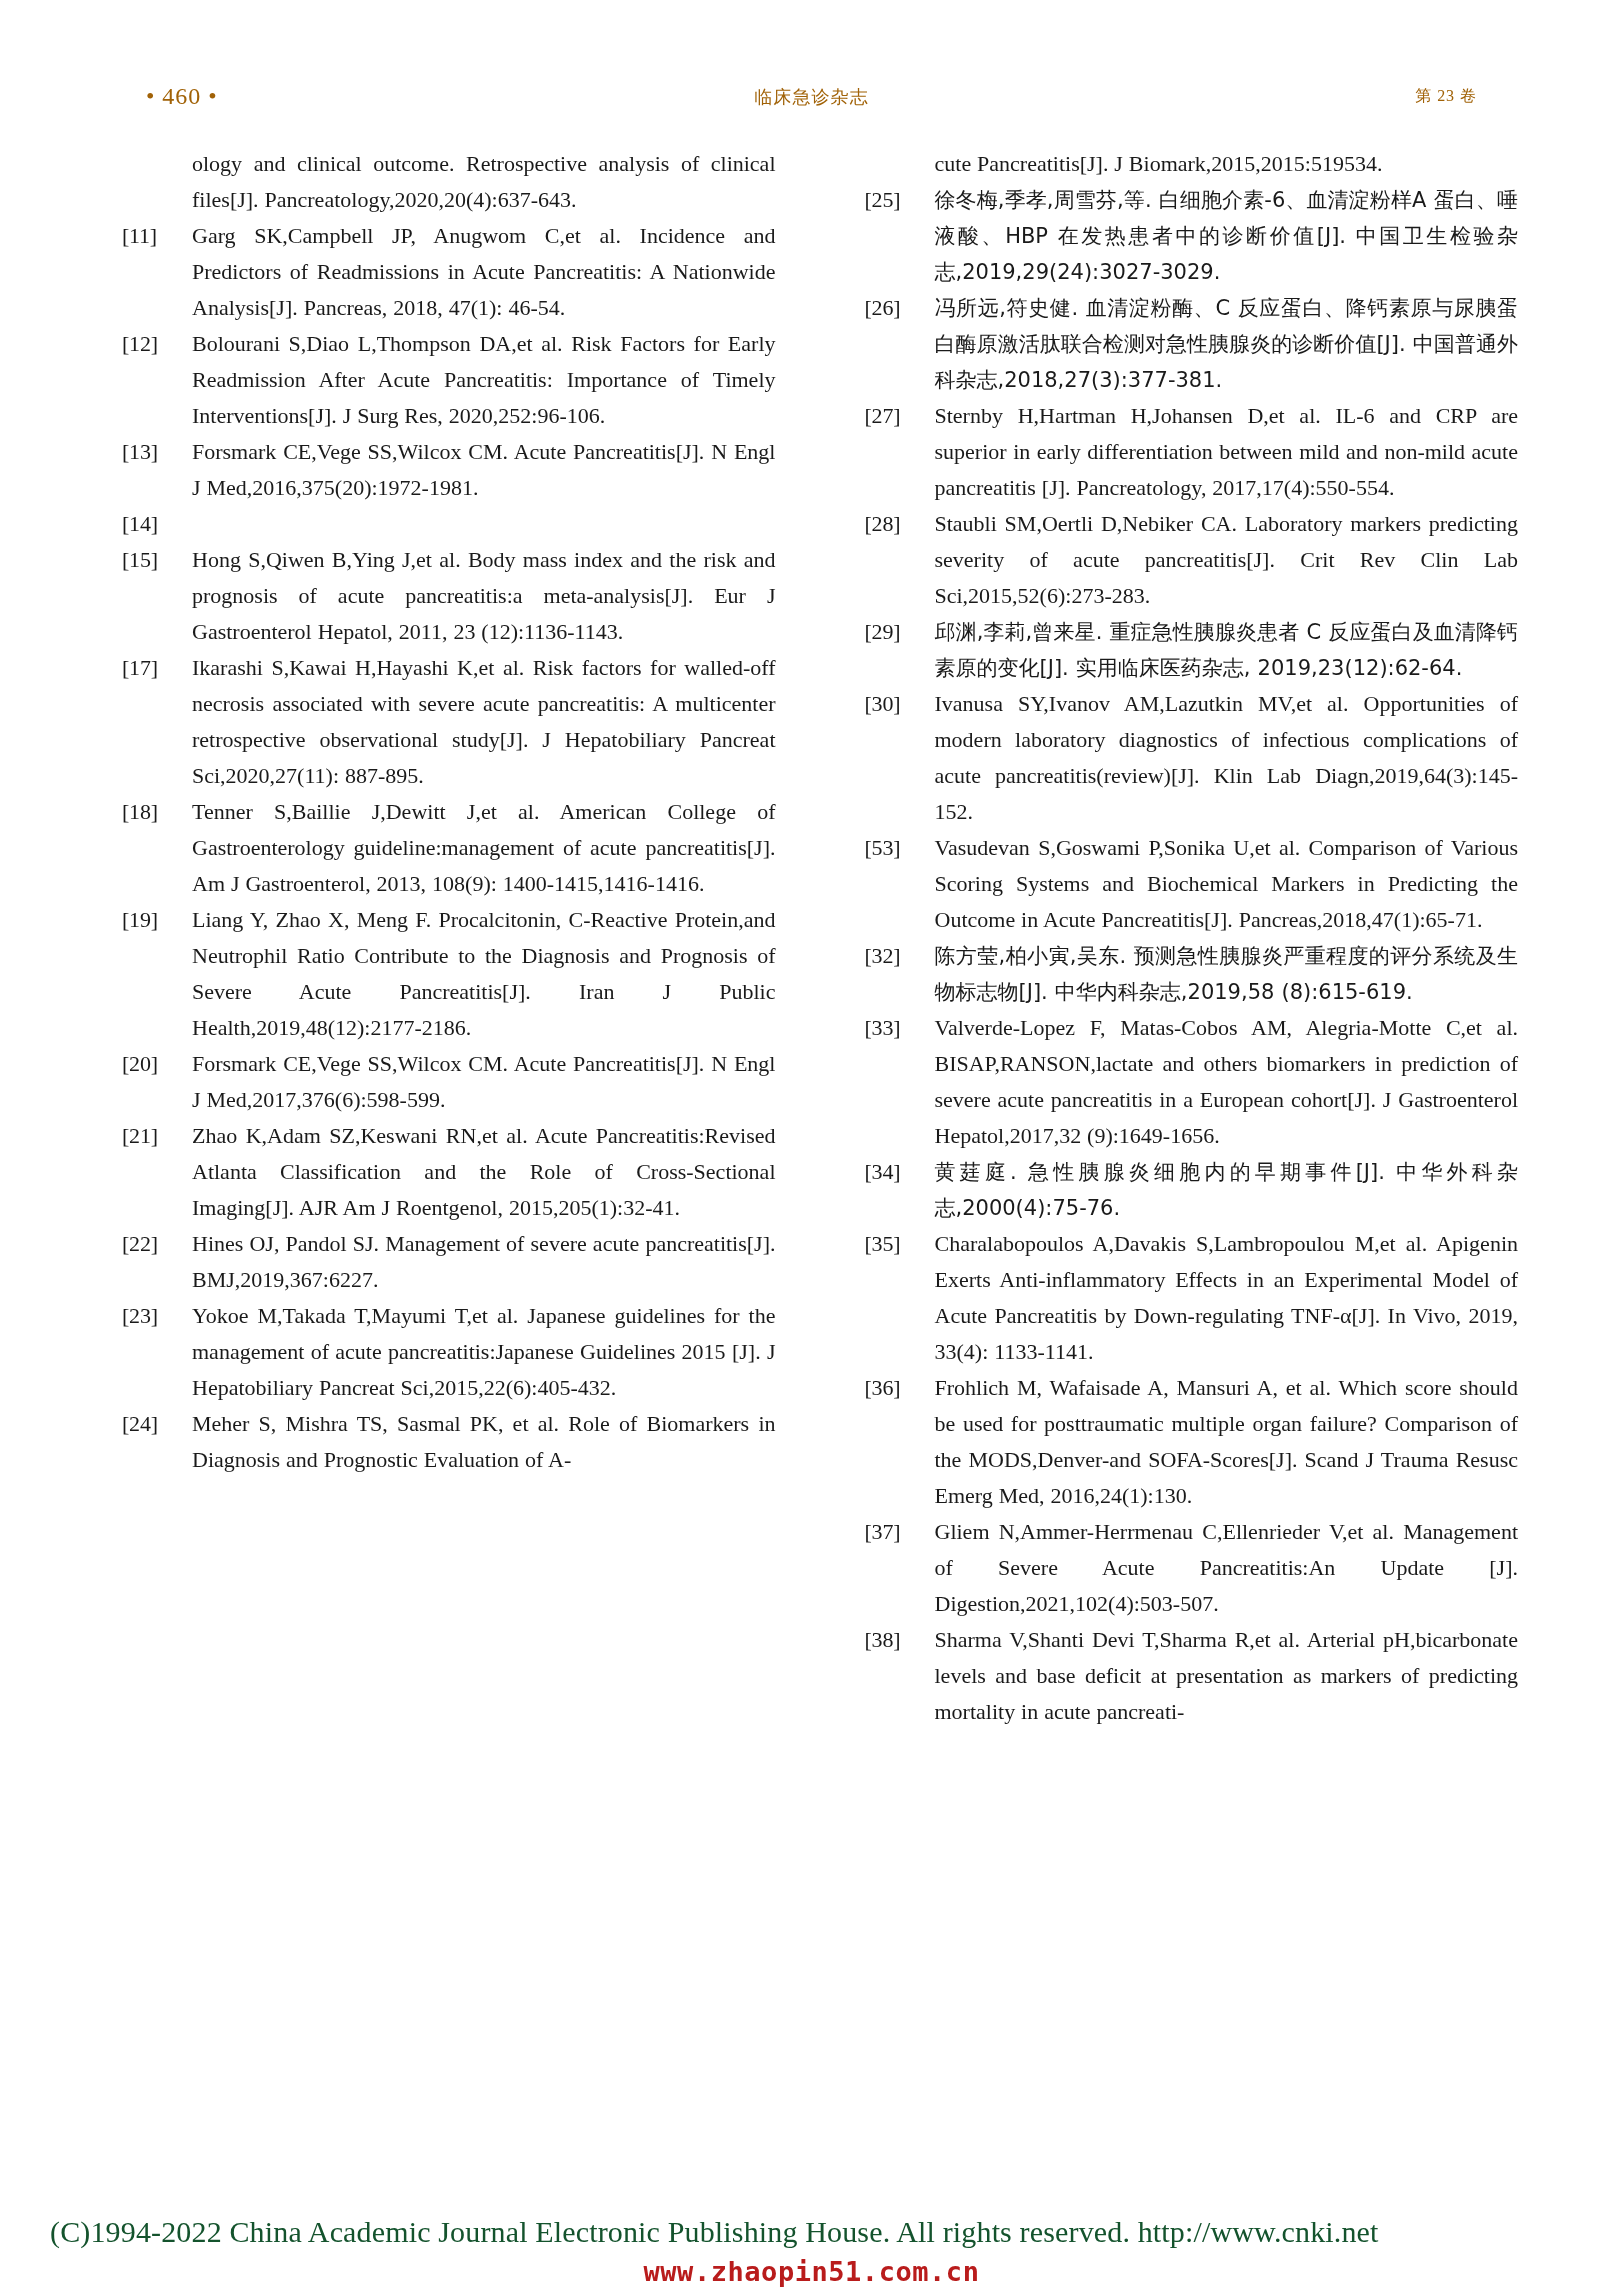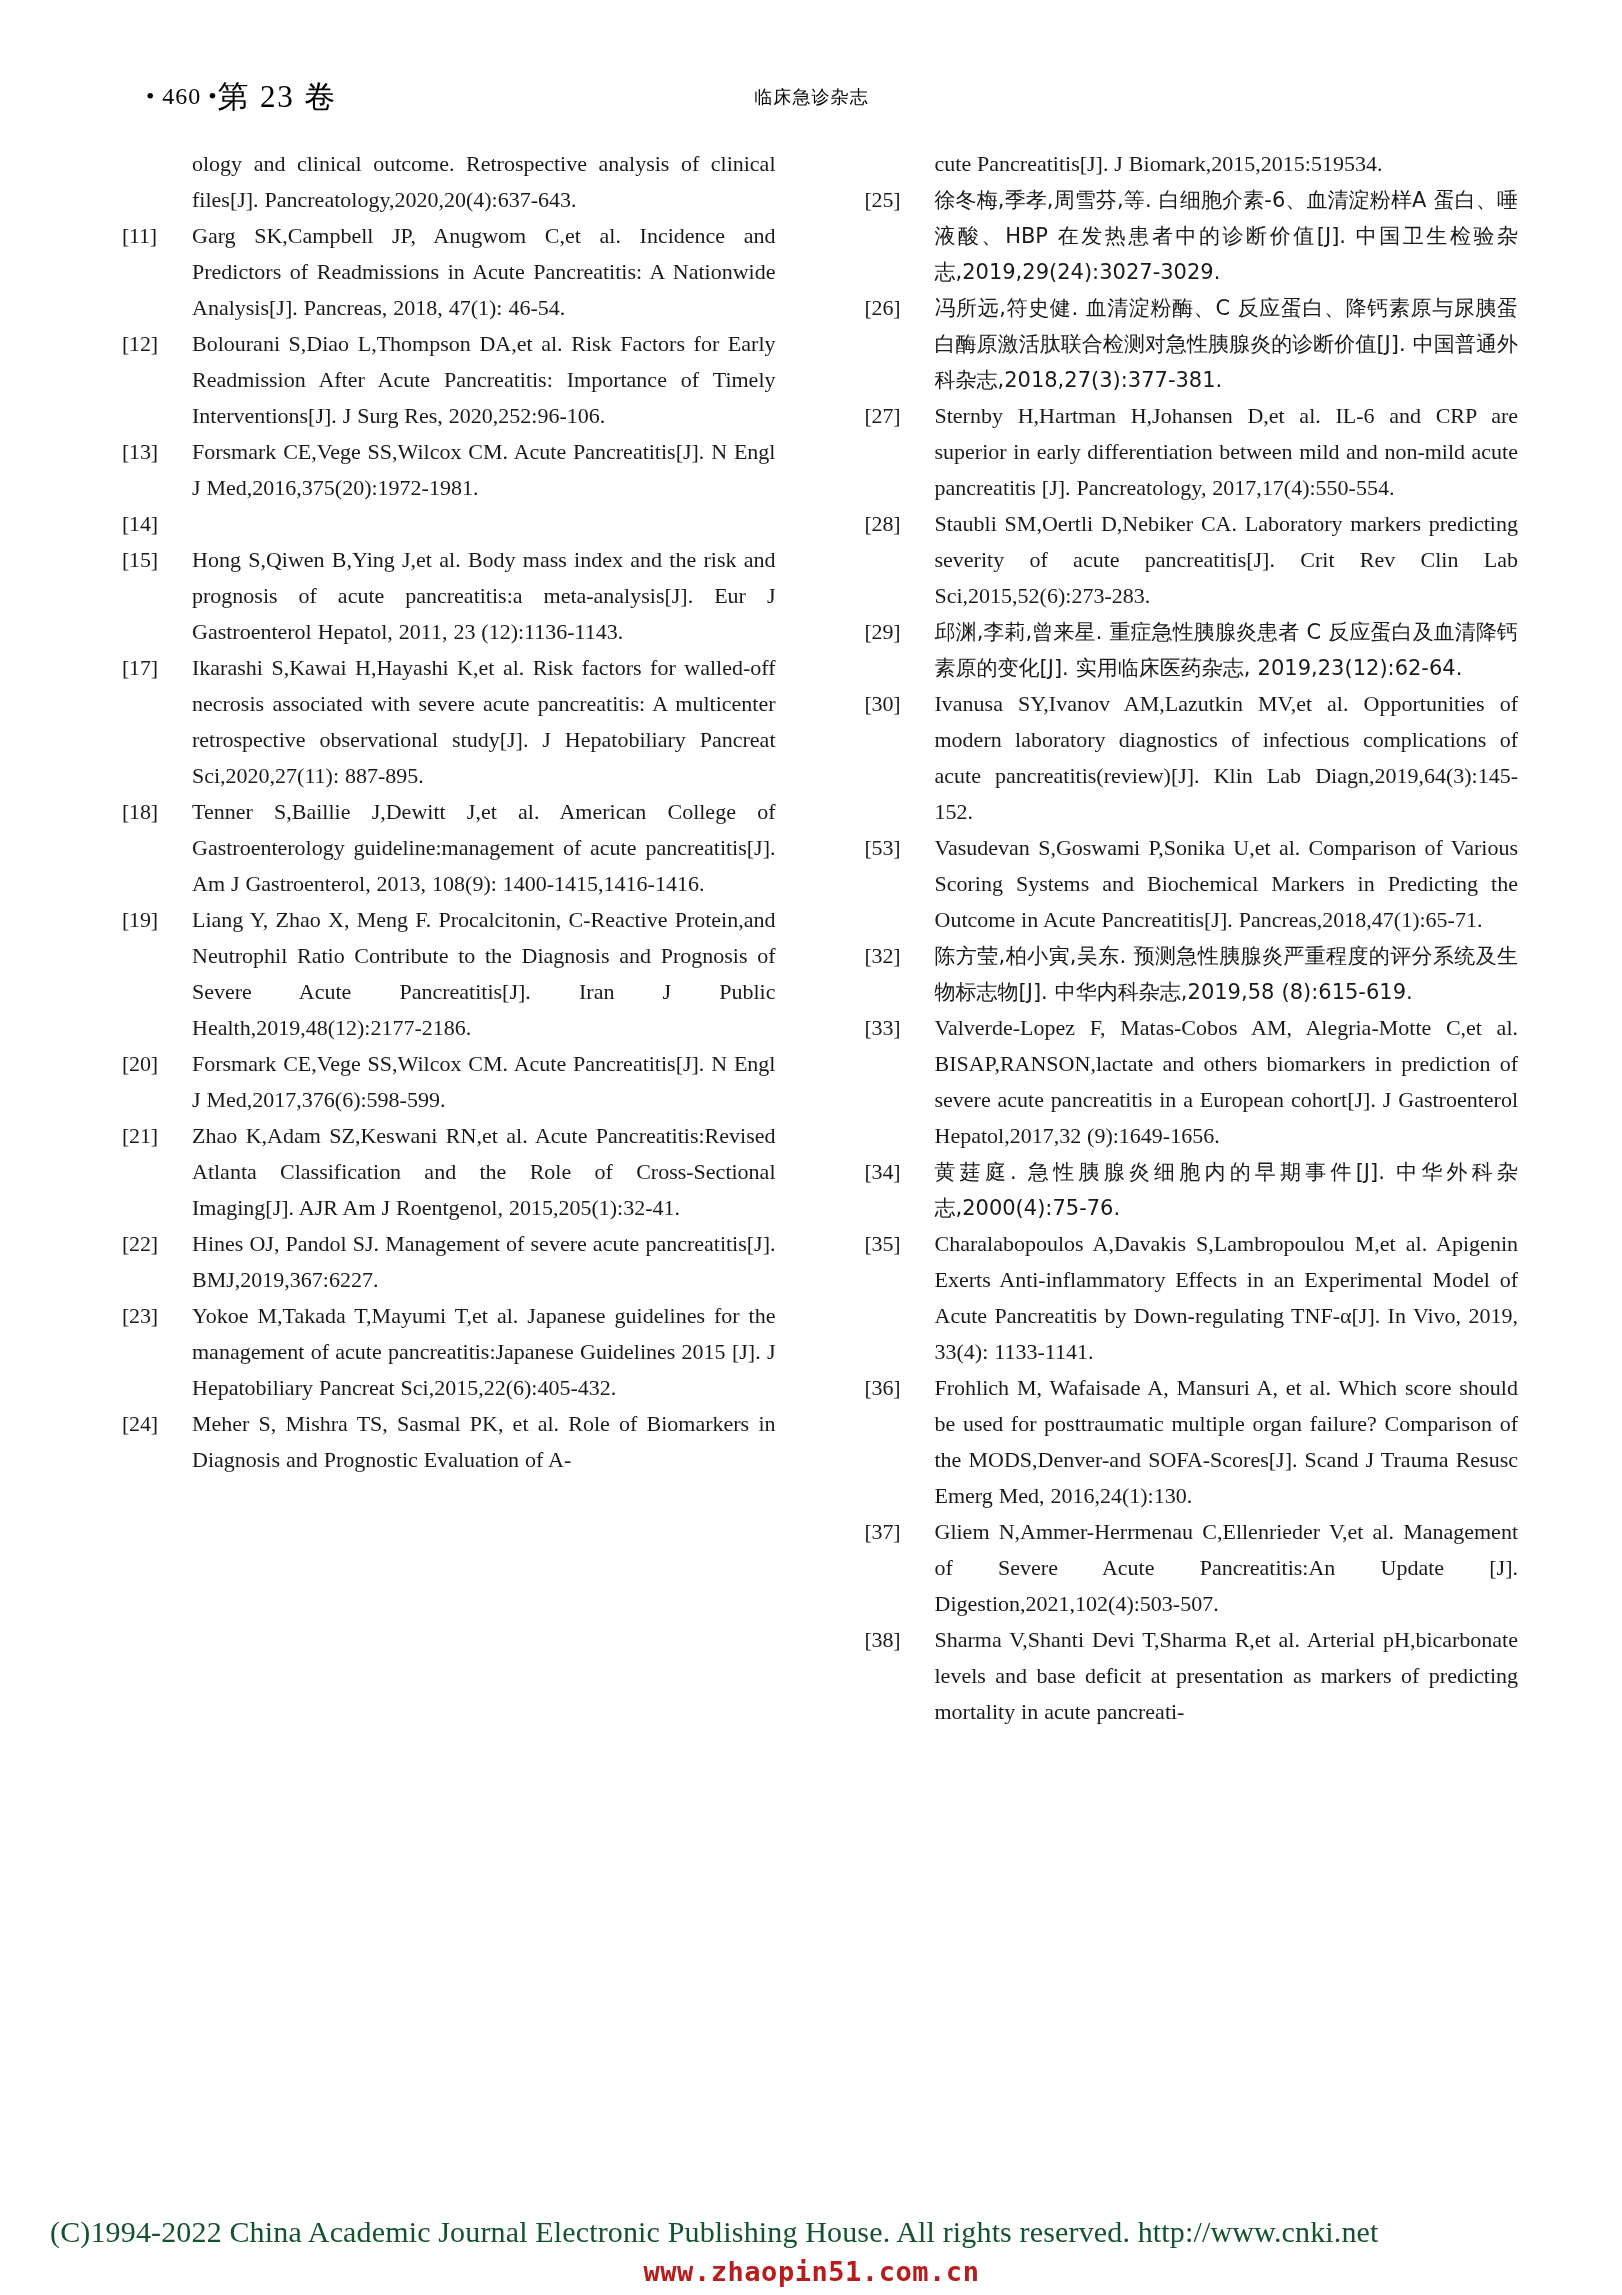--- a/index.html
+++ b/index.html
@@ -25,36 +25,36 @@
 
   
   .running-head {
     position: absolute;
     left: 146px;
     top: 78px;
     width: 1331px;
     height: 37px;
     display: flex;
     align-items: center;
-    justify-content: flex-start;
+    justify-content: space-between;
     font-size: 24px;
     letter-spacing: 0.04em;
-    color: #000000;
+    color: #a16207;
   }
   .rh-left, .rh-right { white-space: nowrap; }
   .rh-center {
     position: absolute;
     left: 0; right: 0;
     text-align: center;
     font-family: "DejaVu Sans", "Liberation Sans", sans-serif;
     font-size: 18px;
     letter-spacing: 0.06em;
   }
   .rh-right {
-    font-size: 31px;
+    font-size: 16px;
     letter-spacing: 0.06em;
   }
 
   
   .columns {
     position: absolute;
     left: 122px;
     top: 146px;
     width: 1396px;
     display: flex;

